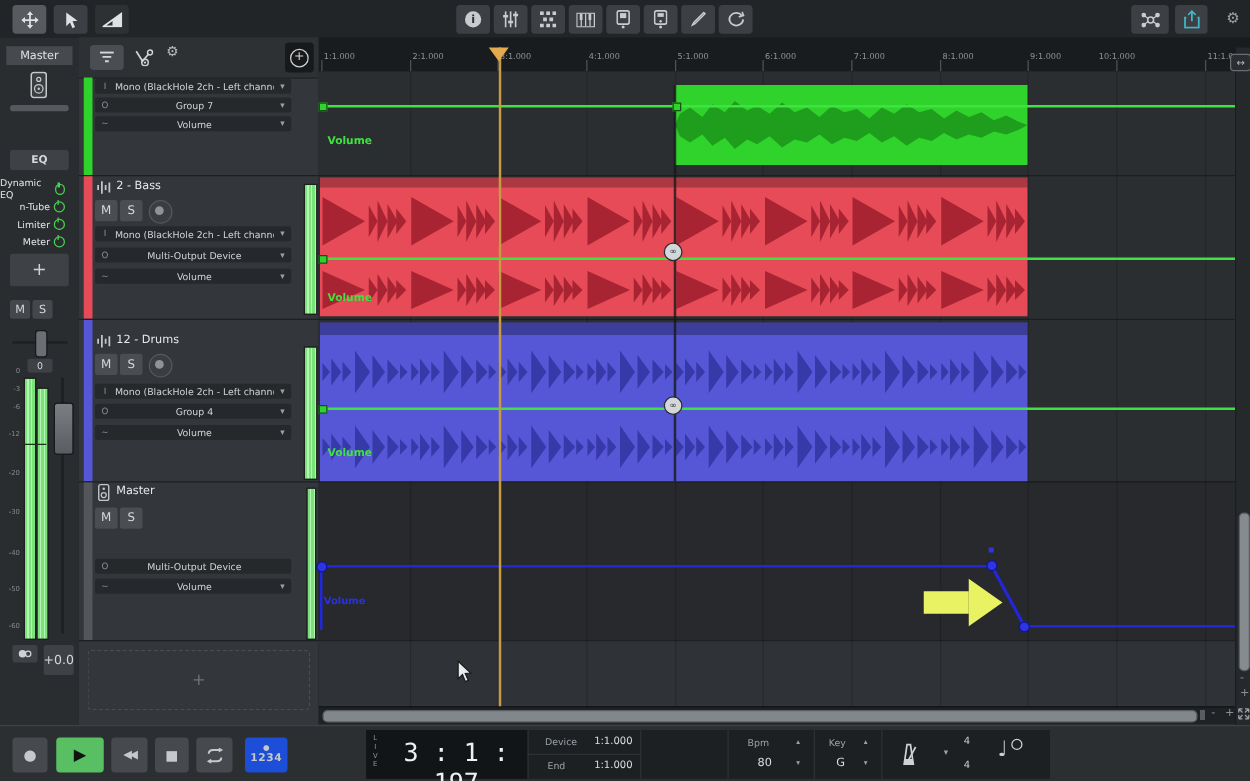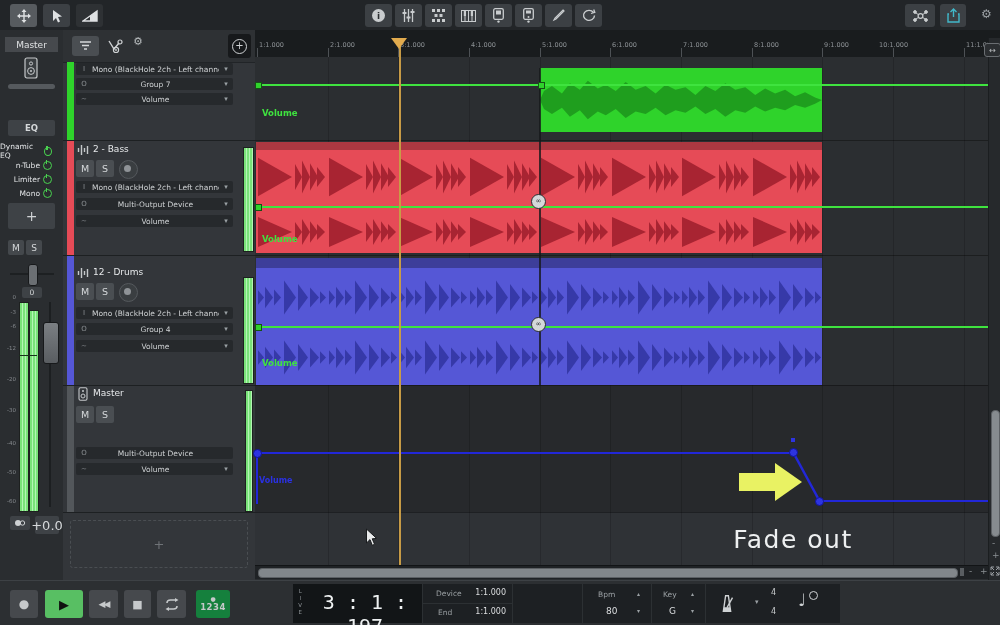--- a/index.html
+++ b/index.html
@@ -204,21 +204,21 @@
       </div>
     <div class="abs plugrow" style="left:0;top:129px">
         <span>n-Tube</span>
         <span class="pwr"></span>
       </div>
     <div class="abs plugrow" style="left:0;top:143px">
         <span>Limiter</span>
         <span class="pwr"></span>
       </div>
     <div class="abs plugrow" style="left:0;top:157px">
-        <span>Mono</span>
+        <span>Meter</span>
         <span class="pwr"></span>
       </div>
 
     <div class="abs side-btn flexc" style="left:8px;top:173px;width:47px;height:26px;font-size:14px;color:#cfd2d4">+</div>
 
     <div class="abs msbtn flexc" style="left:8px;top:210px">M</div>
     <div class="abs msbtn flexc" style="left:26px;top:210px">S</div>
 
     <div class="abs" style="left:10px;top:243px;width:44px;height:2px;background:#1d2022"></div>
     <div class="abs" style="left:28px;top:234px;width:8px;height:20px;background:#6b6f73;border-radius:3px;border:1px solid #17191b"></div>
@@ -239,21 +239,21 @@
     <div class="abs" style="left:19px;top:325px;width:18px;height:1px;background:#17311a"></div>
     <div class="abs" style="left:49px;top:272px;width:2px;height:205px;background:#1c1f21"></div>
     <div class="abs" style="left:43px;top:292px;width:14px;height:40px;background:linear-gradient(#7b7f83,#595d61);border-radius:3px;border:1px solid #17191b"></div>
 
     <div class="abs side-btn flexc" style="left:10px;top:486px;width:20px;height:14px">
       <svg width="12" height="8" viewBox="0 0 12 8">
           <circle cx="4" cy="4" r="3" fill="#cfd2d4"></circle>
           <circle cx="8.5" cy="4" r="2.2" fill="none" stroke="#cfd2d4"></circle>
         </svg>
     </div>
-    <div class="abs side-btn flexc" style="left:35px;top:486px;width:24px;height:18px;font-size:13px">+0.0</div>
+    <div class="abs side-btn flexc" style="left:35px;top:486px;width:24px;height:24px;font-size:10px">+0.0</div>
   </div>
 
   <div class="abs tpanel">
 
     <div class="abs" style="left:0;top:0;width:192px;height:32px;background:#2e3134;border-bottom:1px solid #212427">
       <div class="abs flexc" style="left:9px;top:6px;width:27px;height:20px;background:#4a4e52;border-radius:3px">
         <svg width="13" height="10" viewBox="0 0 13 10">
             <path d="M1 1H12 M3 4.5H10 M5 8H8" stroke="#d5d8da" stroke-width="1.5"></path>
           </svg>
       </div>
@@ -508,21 +508,20 @@
     <div class="bnode" style="left:534px;top:418px"></div>
     <div class="bnode" style="left:560px;top:467px"></div>
     <div class="abs" style="left:536px;top:408px;width:4px;height:4px;background:#2d34e0;z-index:7"></div>
 
     <div class="abs" style="left:484px;top:443px;width:36px;height:18px;background:#e9f263;z-index:10"></div>
     <div class="abs" style="left:520px;top:433px;width:0;height:0;border-top:19px solid transparent;border-bottom:19px solid transparent;border-left:27px solid #e9f263;z-index:10"></div>
 
     <div class="abs" style="left:144px;top:8px;width:2px;height:527px;background:#c79b46;z-index:11"></div>
     <div class="abs" style="left:136px;top:8px;width:0;height:0;border-left:8px solid transparent;border-right:8px solid transparent;border-top:11px solid #e2ab4e;z-index:12"></div>
 
-    <div class="abs" style="left:428px;top:496px;width:220px;height:28px;line-height:28px;text-align:center;font-size:25px;color:#eef0f1;letter-spacing:1.5px;z-index:10">Fade out</div>
 
     <svg class="abs" style="left:110px;top:498px;z-index:13" width="13" height="19" viewBox="0 0 13 19">
         <path d="M1.5 1L1.5 15L5 11.6L7.3 17.3L9.6 16.3L7.2 10.8L11.6 10.4Z" fill="#e9ebec" stroke="#1a1c1e" stroke-width="1"></path>
       </svg>
 
     <div class="abs" style="left:0;top:535px;width:745px;height:13px;background:#1f2225;border-top:1px solid #121416">
       <div class="abs" style="left:3px;top:2px;width:698px;height:8px;background:#82878b;border-radius:4px;border:1px solid #5c6064"></div>
       <div class="abs" style="left:705px;top:2px;width:4px;height:8px;background:#595d61"></div>
       <span class="abs" style="left:714px;top:0px;font-size:9px;color:#8b9094">-</span>
       <span class="abs" style="left:725px;top:0px;font-size:9px;color:#8b9094">+</span>
@@ -543,21 +542,21 @@
     <div class="pbtn" style="left:45px;width:38px;background:#58bf63;color:#101210;font-size:13px">▶</div>
     <div class="pbtn" style="left:89px;width:29px;font-size:9px;letter-spacing:-2px">◀◀</div>
     <div class="pbtn" style="left:124px;width:27px;font-size:11px">■</div>
     <div class="pbtn" style="left:157px;width:29px">
       <svg width="16" height="13" viewBox="0 0 16 13">
           <path d="M3 5C3 2.8 4.8 2 6.5 2H13 M13 8C13 10.2 11.2 11 9.5 11H3" fill="none" stroke="#c6c9cb" stroke-width="1.6"></path>
           <path d="M11 0L14.5 2L11 4Z" fill="#c6c9cb"></path>
           <path d="M5 9L1.5 11L5 13Z" fill="#c6c9cb"></path>
         </svg>
     </div>
-    <div class="pbtn" style="left:196px;width:34px;background:#15803d;flex-direction:column">
+    <div class="pbtn" style="left:196px;width:34px;background:#1d4ed8;flex-direction:column">
       <span style="font-size:6px;line-height:6px;color:#c6c9cb">●</span>
       <span style="font-size:8.5px;font-weight:700;letter-spacing:0.5px">1234</span>
     </div>
 
     <div class="abs" style="left:293px;top:3px;width:547px;height:39px;background:#1d2023">
       <div class="abs" style="left:0;top:0;width:129px;height:39px;background:#121517">
         <div class="abs" style="left:4px;top:4px;font-size:5.5px;line-height:5.2px;color:#8e9397;writing-mode:vertical-lr;text-orientation:upright;letter-spacing:1px">LIVE</div>
         <div class="abs" style="left:18px;top:6px;width:108px;text-align:center;font-family:'DejaVu Sans Mono','Liberation Mono',monospace;font-size:20px;color:#eef1f2">3 : 1 : 197</div>
       </div>
       <div class="sep" style="left:129px"></div>

